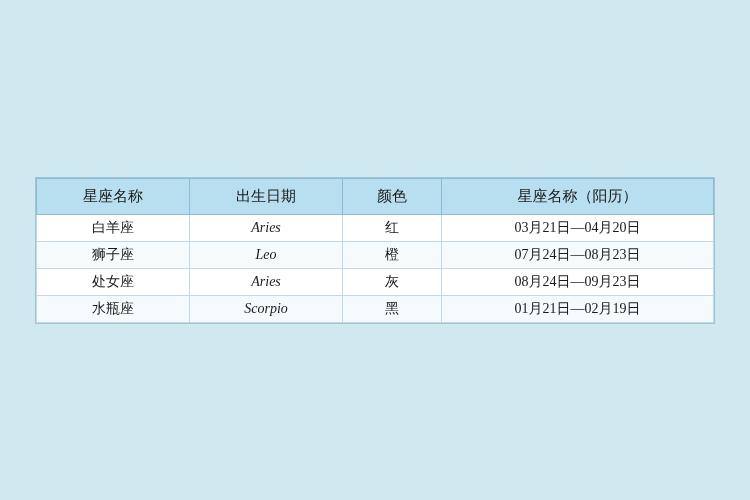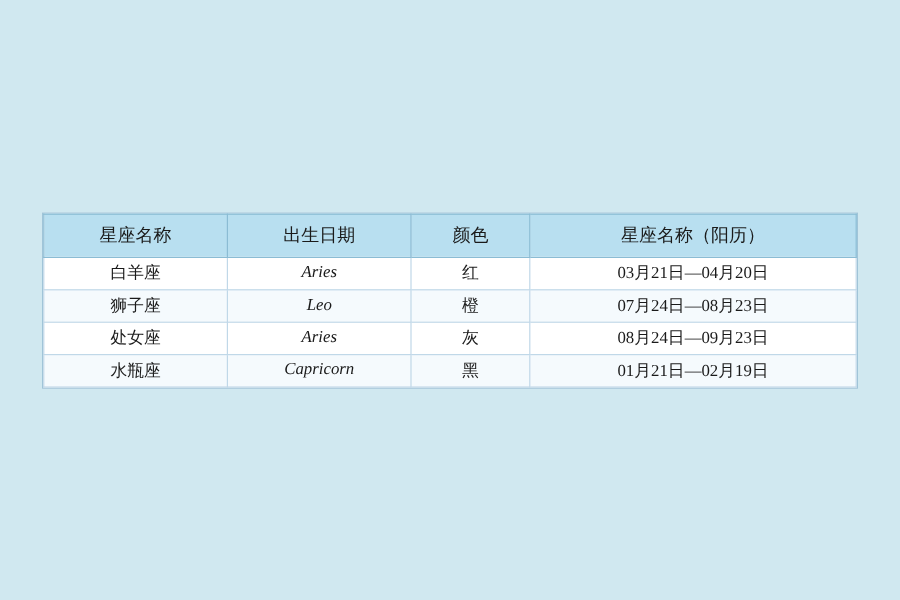--- a/index.html
+++ b/index.html
@@ -93,19 +93,19 @@
           <td>07月24日—08月23日</td>
         </tr>
         <tr>
           <td>处女座</td>
           <td>Aries</td>
           <td>灰</td>
           <td>08月24日—09月23日</td>
         </tr>
         <tr>
           <td>水瓶座</td>
-          <td>Capricorn</td>
+          <td>Scorpio</td>
           <td>黑</td>
           <td>01月21日—02月19日</td>
         </tr>
       </tbody>
   </table>
 </div>
 
 </body></html>

